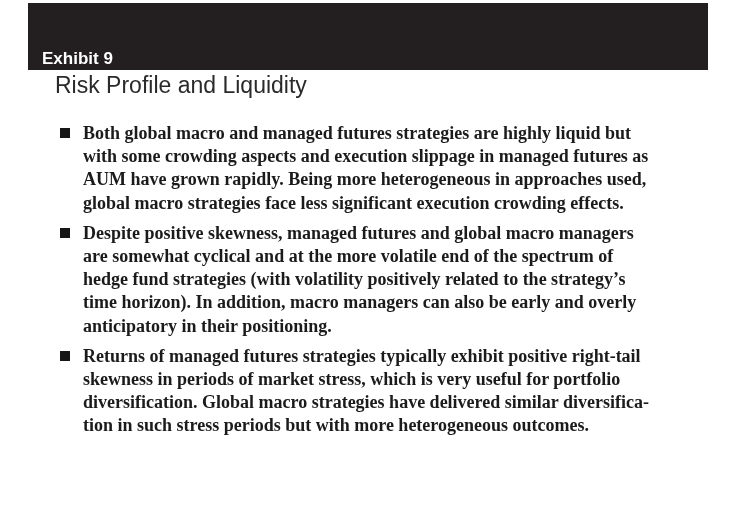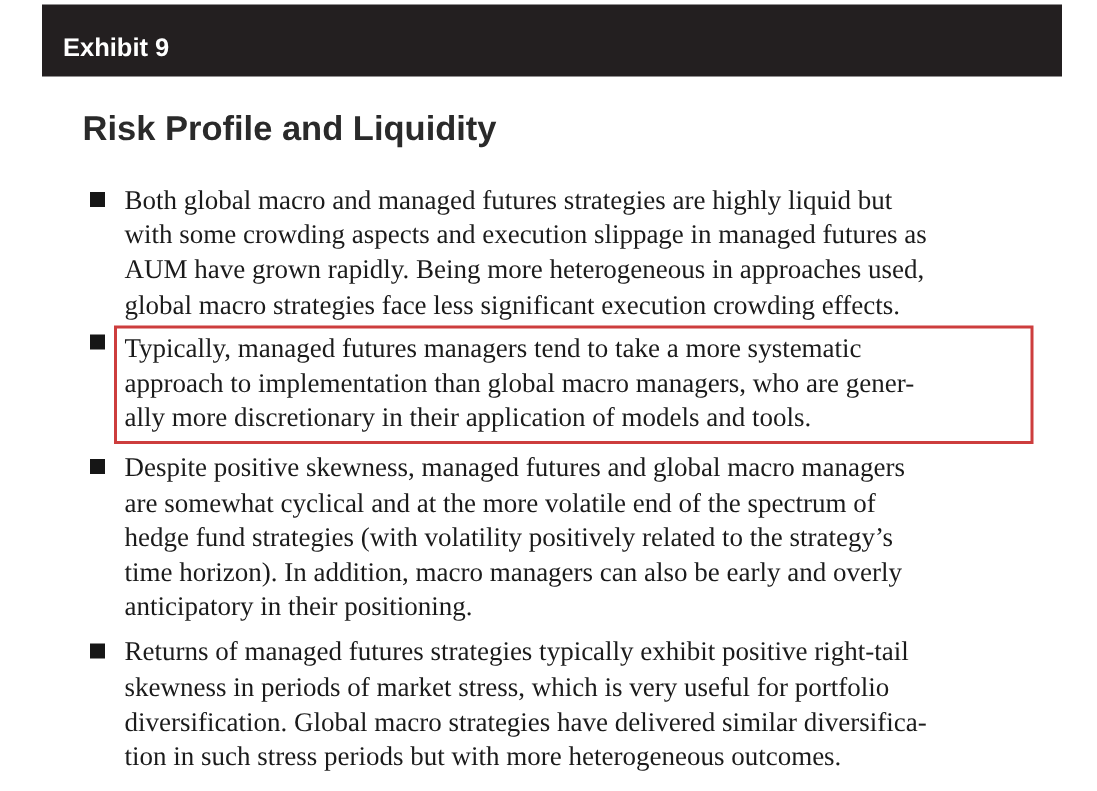--- a/index.html
+++ b/index.html
@@ -9,47 +9,47 @@
     --section_text:#2a2a2a;
     --highlight_border:#cd3d3d;
     --page_bg:#ffffff;
   }
   *{margin:0;padding:0;box-sizing:content-box;}
   html,body{background:var(--page_bg);}
   body{width:731px;height:527px;overflow:hidden;font-family:"Liberation Serif",serif;}
   .page{position:relative;width:731px;height:527px;background:var(--page_bg);}
 
   .exhibit-bar{
-    position:absolute;left:28px;top:3px;width:680px;height:48px;
+    position:absolute;left:28px;top:3px;width:680px;height:67px;
     background:var(--header_bg);color:var(--header_text);
     font-family:"Liberation Sans",sans-serif;font-weight:bold;
     font-size:17px;line-height:23px;
-    display:flex;align-items:center;
+    display:flex;align-items:flex-end;
     padding-top:8px;box-sizing:border-box;
   }
   .exhibit-label{margin-left:14px;white-space:nowrap;}
   .exhibit-title{margin-left:13px;white-space:pre-line;}
 
   .section-title{
     position:absolute;left:55px;top:71px;
-    font-family:"Liberation Sans",sans-serif;font-weight:bold;
+    font-family:"Liberation Sans",sans-serif;font-weight:normal;
     font-size:23px;line-height:28px;color:var(--section_text);
   }
 
   .bullet-list{
     position:absolute;left:60px;top:122px;width:660px;
     font-size:18px;line-height:23.2px;color:var(--body_text);
     list-style:none;
   }
   .bullet{position:relative;padding-left:23px;margin-bottom:7px;}
   .marker{
     position:absolute;left:0;top:6px;width:10px;height:10px;
     background:#161616;display:block;
   }
-  .text{white-space:pre-line;width:630px;}
+  .text{white-space:pre-line;width:630px;font-weight:bold;}
   .bullet.hl .text{
     width:597px;
     border:2px solid var(--highlight_border);
     margin:-5px 0 -3px -7px;
     padding:2px 7px 4px 5px;
   }
 </style>
 </head>
 <body>
 
@@ -63,26 +63,20 @@
 
   <ul class="bullet-list">
     <li class="bullet">
       <span class="marker"></span>
       <div class="text">Both global macro and managed futures strategies are highly liquid but
 with some crowding aspects and execution slippage in managed futures as
 AUM have grown rapidly. Being more heterogeneous in approaches used,
 global macro strategies face less significant execution crowding effects.</div>
     </li>
 
-    <li class="bullet hl">
-      <span class="marker"></span>
-      <div class="text">Typically, managed futures managers tend to take a more systematic
-approach to implementation than global macro managers, who are gener-
-ally more discretionary in their application of models and tools.</div>
-    </li>
 
     <li class="bullet">
       <span class="marker"></span>
       <div class="text">Despite positive skewness, managed futures and global macro managers
 are somewhat cyclical and at the more volatile end of the spectrum of
 hedge fund strategies (with volatility positively related to the strategy’s
 time horizon). In addition, macro managers can also be early and overly
 anticipatory in their positioning.</div>
     </li>
 

